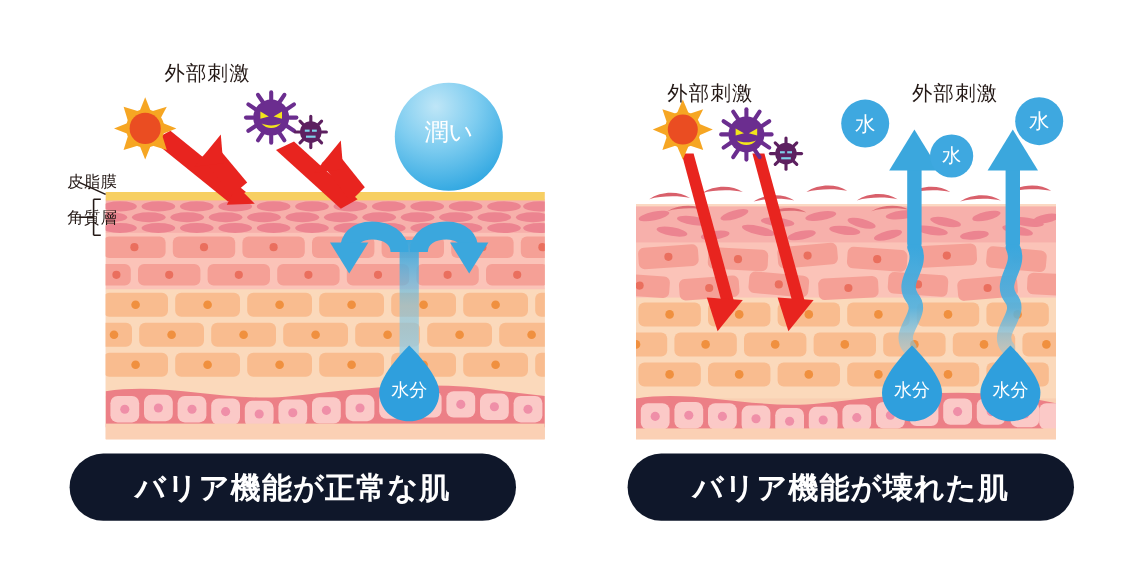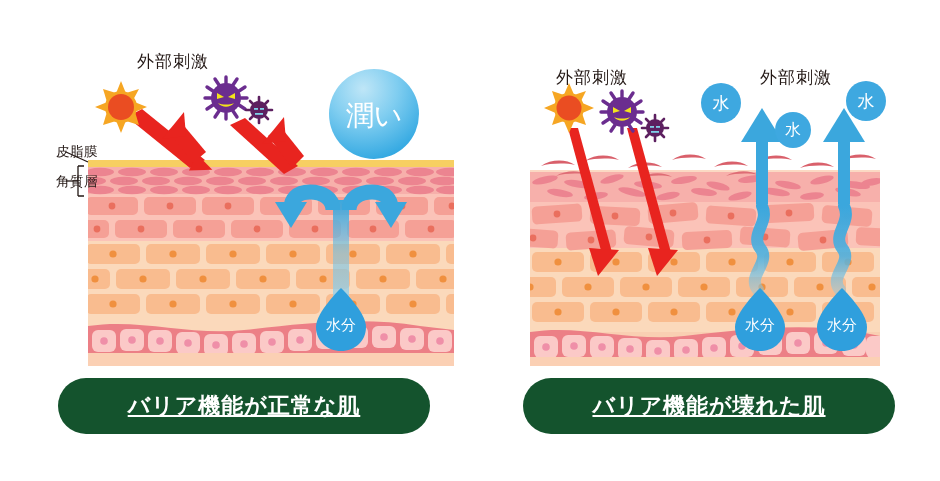--- a/index.html
+++ b/index.html
@@ -10,24 +10,24 @@
   }
   .stage{position:absolute;left:0;top:0;width:940px;height:457px;}
 
   .svgwrap{position:absolute;left:0;top:0;width:940px;height:481px;}
   svg{display:block;}
 
   .caption{
     position:absolute;
     height:56px;
     border-radius:28px;
-    background:#14532d;
+    background:#0f172a;
     color:#ffffff;
     display:flex;align-items:center;justify-content:center;
-    font-size:22px;font-weight:bold;letter-spacing:1px;text-decoration:underline;
+    font-size:25px;font-weight:bold;letter-spacing:1px;
   }
   .caption-left{left:58px;top:378px;width:372px;}
   .caption-right{left:523px;top:378px;width:372px;}
 
   .lbl{
     position:absolute;font-size:13.5px;color:#231815;white-space:nowrap;
     letter-spacing:0.5px;
     margin-left:34px;
   }
   .hdr{
@@ -614,21 +614,21 @@
         <rect x="-4" y="3" width="8" height="1.8"></rect>
       </g>
     </g>
   </svg>
   </div>
 
   <div class="hdr" style="left:137px;top:50px;">外部刺激</div>
   <div class="lbl" style="left:22px;top:143px;">皮脂膜</div>
   <div class="lbl" style="left:22px;top:173px;text-align:right;">角質層</div>
 
-  <div class="bubble-text" style="left:339px;top:97px;width:70px;font-size:28px;">潤い</div>
+  <div class="bubble-text" style="left:339px;top:97px;width:70px;font-size:20px;">潤い</div>
   <div class="bubble-text" style="left:311px;top:316px;width:60px;font-size:15px;">水分</div>
 
   <div class="hdr" style="left:556px;top:66px;">外部刺激</div>
   <div class="hdr" style="left:760px;top:66px;">外部刺激</div>
 
   <div class="bubble-text" style="left:706px;top:92px;width:30px;font-size:17px;">水</div>
   <div class="bubble-text" style="left:778px;top:120px;width:30px;font-size:16px;">水</div>
   <div class="bubble-text" style="left:851px;top:90px;width:30px;font-size:17px;">水</div>
 
   <div class="bubble-text" style="left:730px;top:316px;width:60px;font-size:15px;">水分</div>

